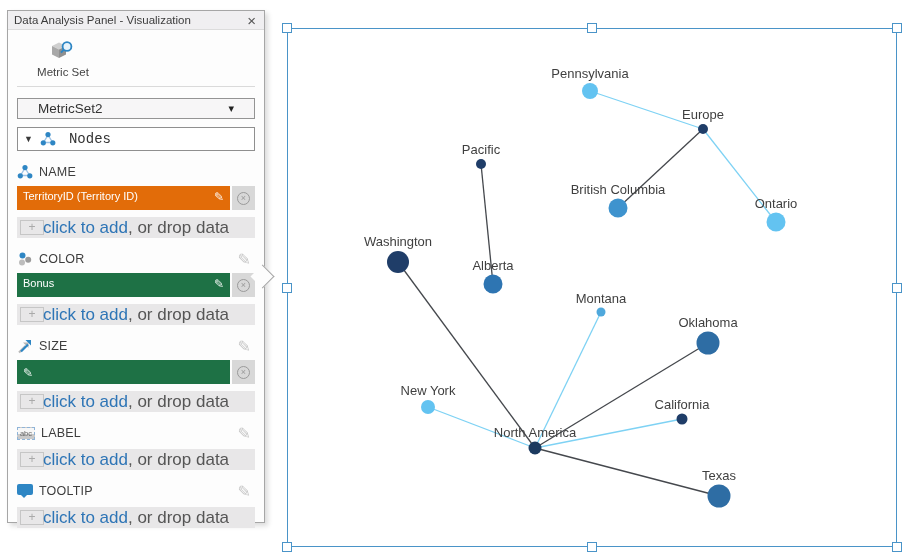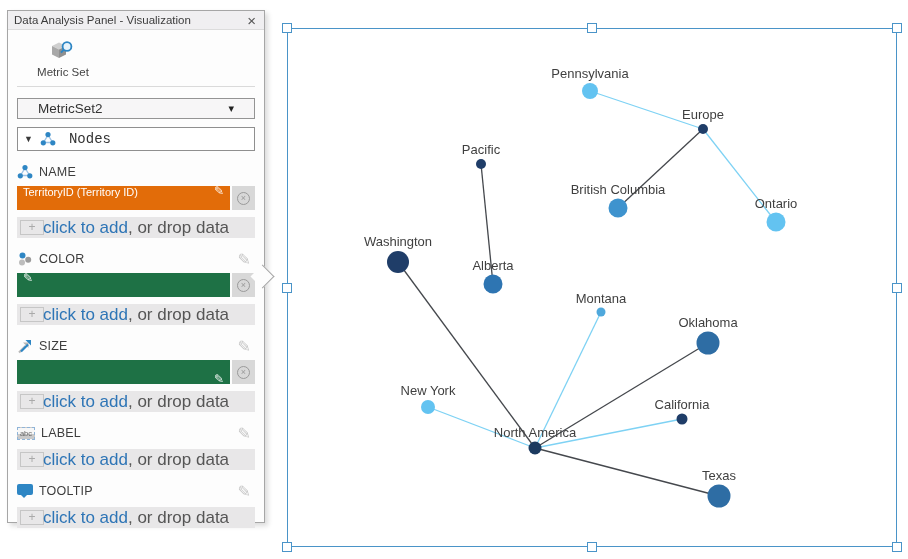--- a/index.html
+++ b/index.html
@@ -48,21 +48,21 @@
   .nodes-label { font-size:14px; color:#333; margin-left:13px;font-family:Liberation Mono, monospace; }
 
   .field-header { height:18px; margin-top:12px; margin-bottom:5px; display:flex;
                   align-items:center; position:relative; }
   .field-header.no-chip { margin-bottom:7px; }
   .field-label { font-size:12.5px; color:#3d3d3d; margin-left:6px; letter-spacing:.2px; }
   .hdr-pencil { position:absolute; right:4px; top:0px; font-size:16px; color:#c6c6c6;
                 cursor:pointer; }
 
   .chip-row { height:24px; margin-bottom:7px; display:flex; }
-  .chip { flex:1; display:flex; align-items:flex-end; padding:12px 6px; cursor:pointer; }
+  .chip { flex:1; display:flex; align-items:flex-start; padding:4px 6px; cursor:pointer; }
   .chip-text { flex:1; font-size:11px; color:#fff; white-space:nowrap; overflow:hidden; }
   .chip-pencil { font-size:12px; color:#fff; opacity:.95; cursor:pointer; }
   .chip-remove { width:23px; margin-left:2px; background:#d8d8d8; display:flex;
                  align-items:center; justify-content:center; cursor:pointer; }
   .xcirc { width:13px; height:13px; border:1px solid #9a9a9a; border-radius:50%;
            color:#9a9a9a; font-size:9px; line-height:11px; text-align:center; display:block; }
 
   .add-row { height:21px; background:#e8e7e8; display:flex; align-items:center;
              cursor:pointer; position:relative; }
   .plus-box { width:24px; height:15px; margin-left:3px; border:1px solid #c6c6c6;
@@ -200,20 +200,21 @@
           <svg class="icon16" viewBox="0 0 16 16">
             <circle cx="5.5" cy="4.6" r="3" fill="#2E86C4"></circle>
               <circle cx="11.2" cy="8.8" r="3" fill="#9b9b9b"></circle>
               <circle cx="5" cy="11.6" r="3" fill="#bdbdbd"></circle>
           </svg>
           <span class="field-label">COLOR</span>
           <span class="hdr-pencil">✎</span>
         </div>
         <div class="chip-row">
           <div class="chip" style="background-color: rgb(30, 113, 69);">
+            <span class="chip-text">Bonus</span>
             <span class="chip-pencil">✎</span>
           </div>
           <div class="chip-remove">
               <span class="xcirc">×</span>
             </div>
         </div>
         <div class="add-row">
           <span class="plus-box">+</span>
           <span class="add-text"><a class="add-link" href="#">click to add</a><span>, or drop data</span></span>
         </div>

